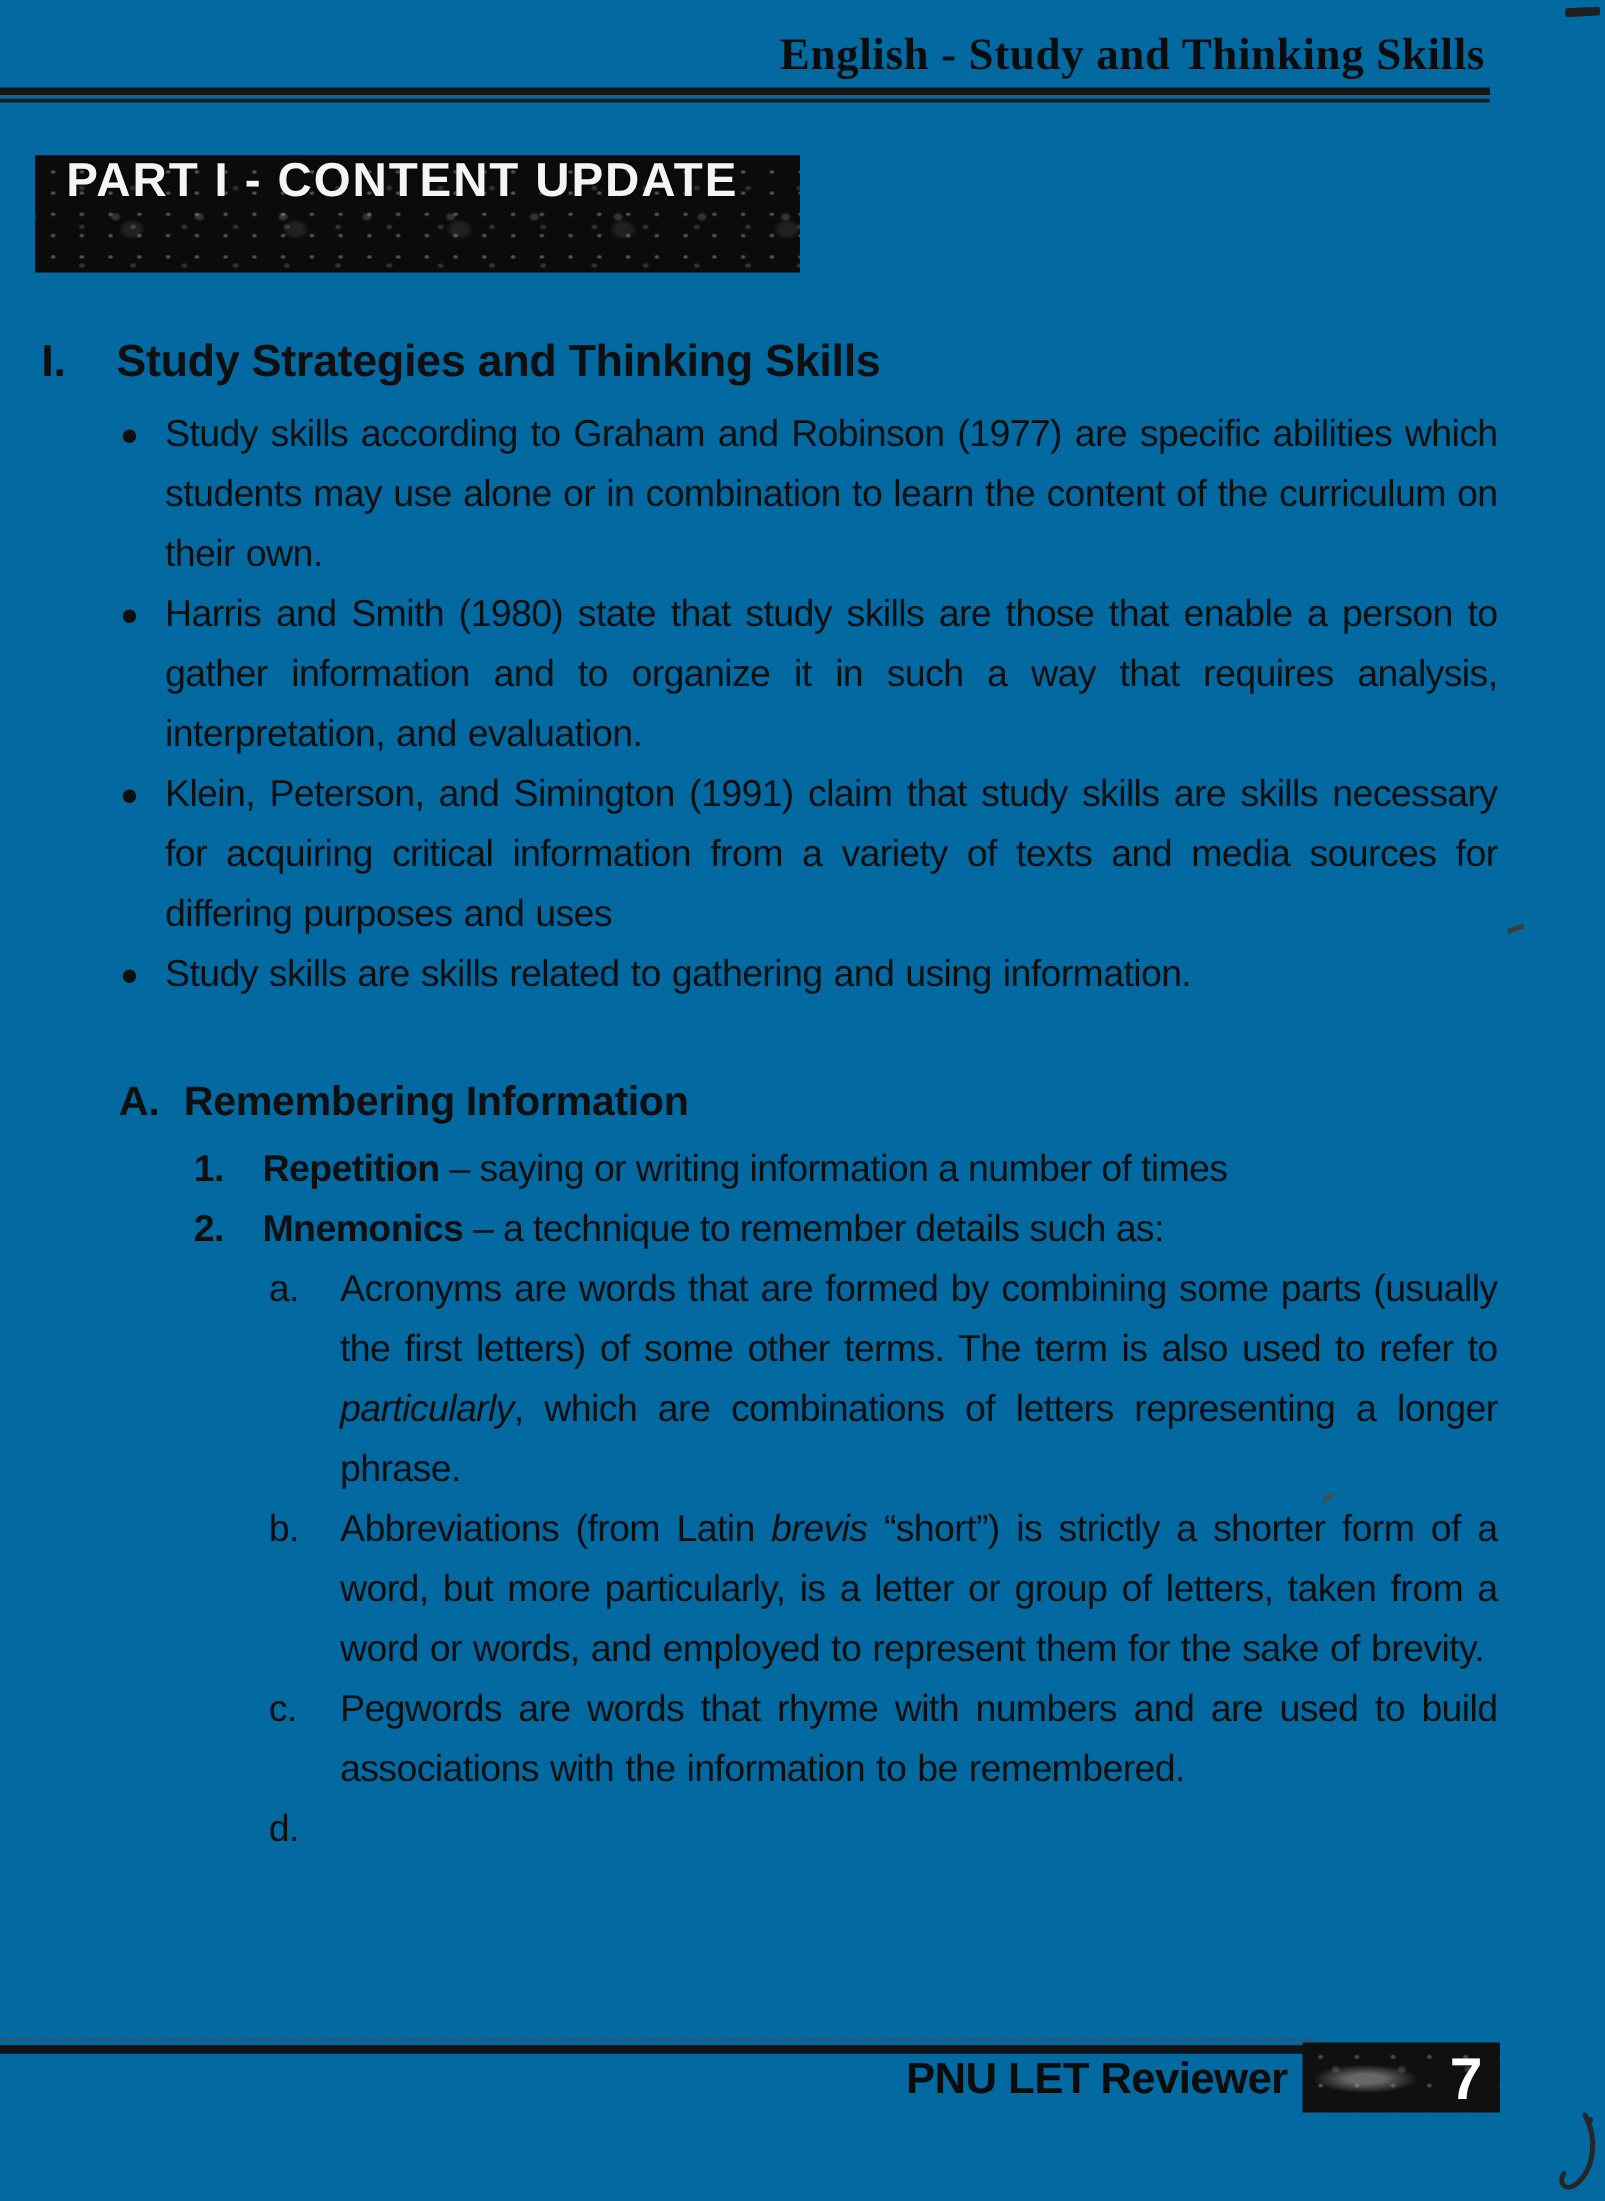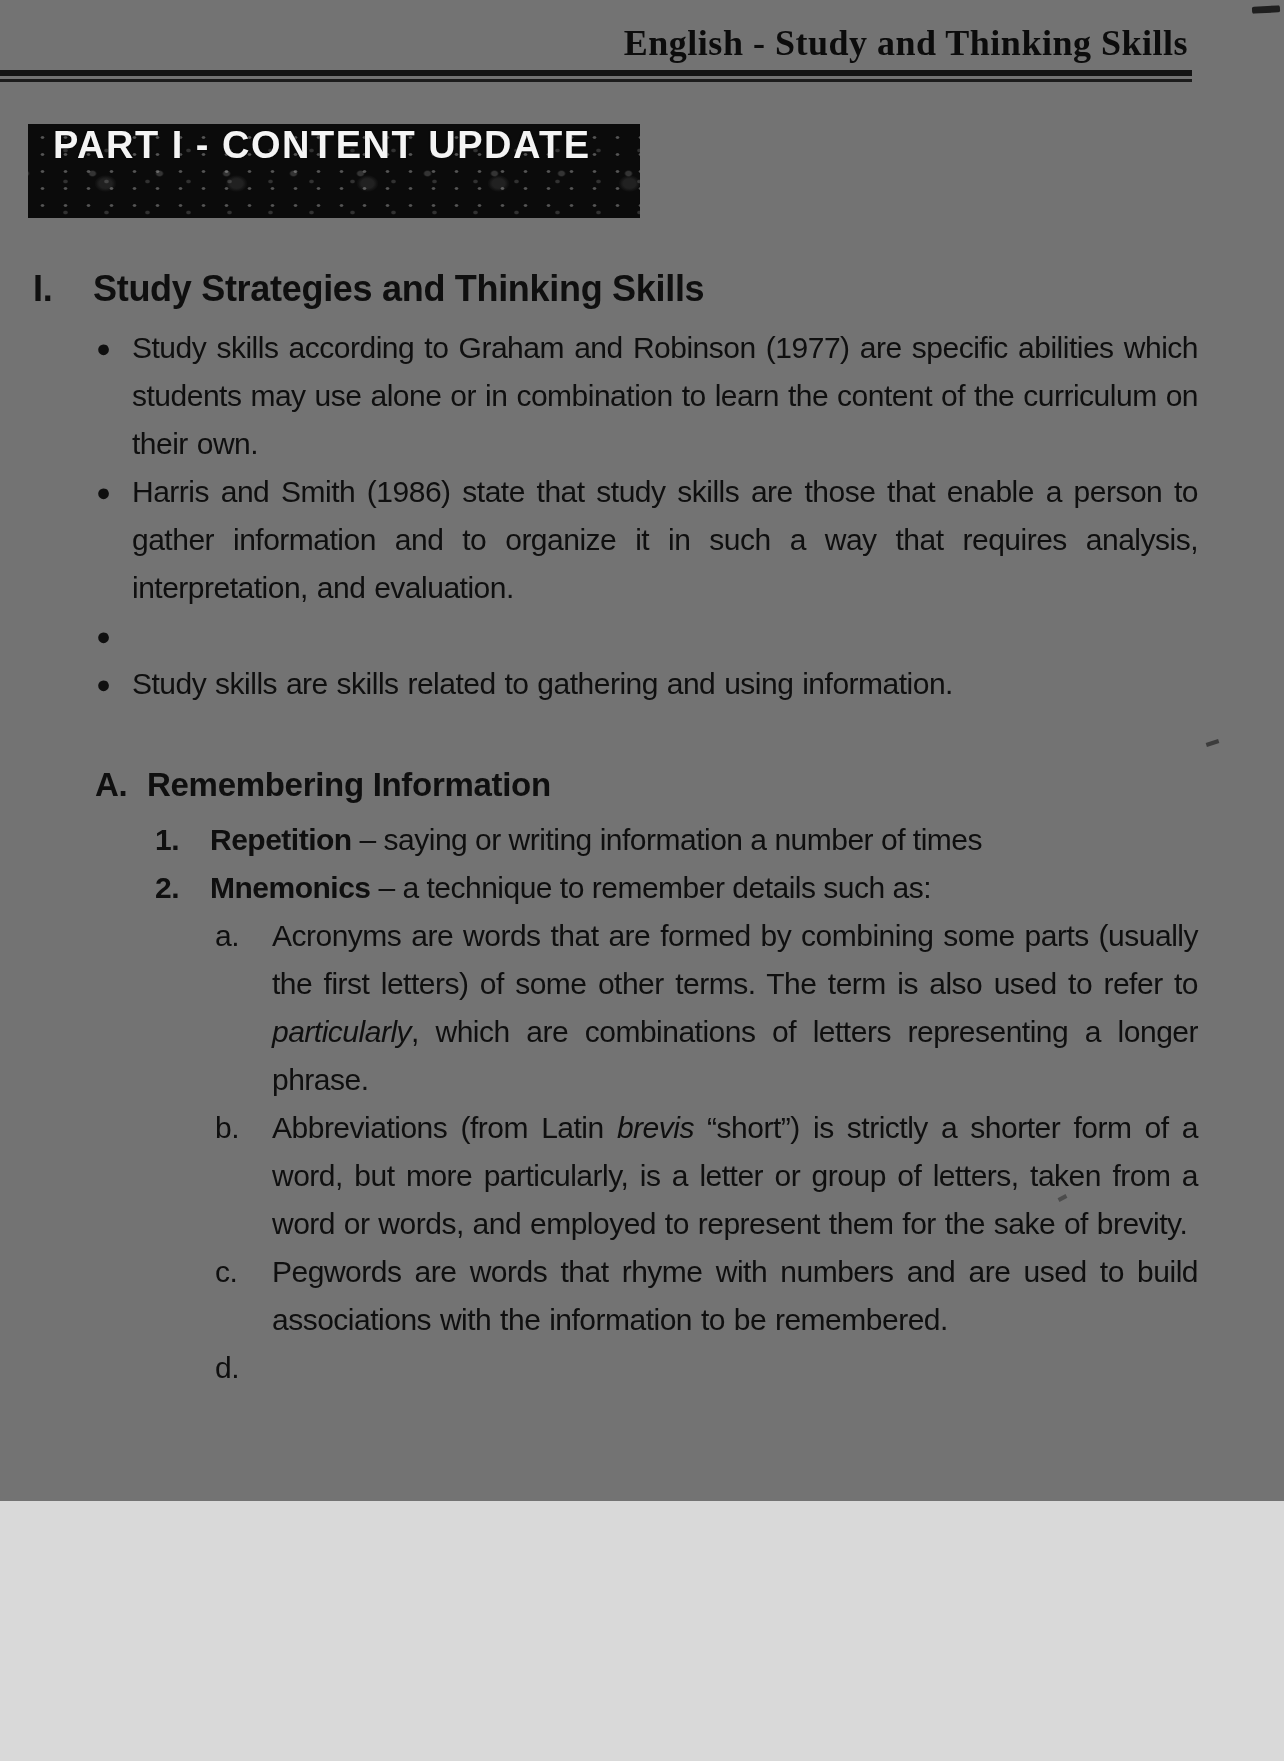--- a/index.html
+++ b/index.html
@@ -1,20 +1,20 @@
 <!DOCTYPE html>
 <html><head>
 <meta charset="utf-8">
 <style>
   html,body{margin:0;padding:0;background:#d9d9d9;}
   .page{
     position:relative;
-    width:1284px;height:1501px;
+    width:1284px;height:1761px;
     margin:0 auto;
-    background:#737373;
+    background:#0369a1;
     color:#0f0f0f;
     font-family:"Liberation Sans",sans-serif;
     overflow:hidden;
   }
 
   
   .header-title{
     position:absolute;top:22px;right:96px;
     font-family:"Liberation Serif",serif;
     font-weight:bold;font-size:36px;letter-spacing:.5px;
@@ -122,24 +122,25 @@
       <span class="section-num">I.</span>
       <span class="section-title">Study Strategies and Thinking Skills</span>
     </div>
 
     <div class="bullet-row">
       <span class="bullet-dot">●</span>
       <p class="body-text">Study skills according to Graham and Robinson (1977) are specific abilities which students may use alone or in combination to learn the content of the curriculum on their own.</p>
     </div>
     <div class="bullet-row">
       <span class="bullet-dot">●</span>
-      <p class="body-text">Harris and Smith (1986) state that study skills are those that enable a person to gather information and to organize it in such a way that requires analysis, interpretation, and evaluation.</p>
+      <p class="body-text">Harris and Smith (1980) state that study skills are those that enable a person to gather information and to organize it in such a way that requires analysis, interpretation, and evaluation.</p>
     </div>
     <div class="bullet-row">
       <span class="bullet-dot">●</span>
+      <p class="body-text">Klein, Peterson, and Simington (1991) claim that study skills are skills necessary for acquiring critical information from a variety of texts and media sources for differing purposes and uses</p>
     </div>
     <div class="bullet-row">
       <span class="bullet-dot">●</span>
       <p class="body-text">Study skills are skills related to gathering and using information.</p>
     </div>
 
     <div class="subsection-head">
       <span class="sub-letter">A.</span>
       <span class="sub-title">Remembering Information</span>
     </div>

